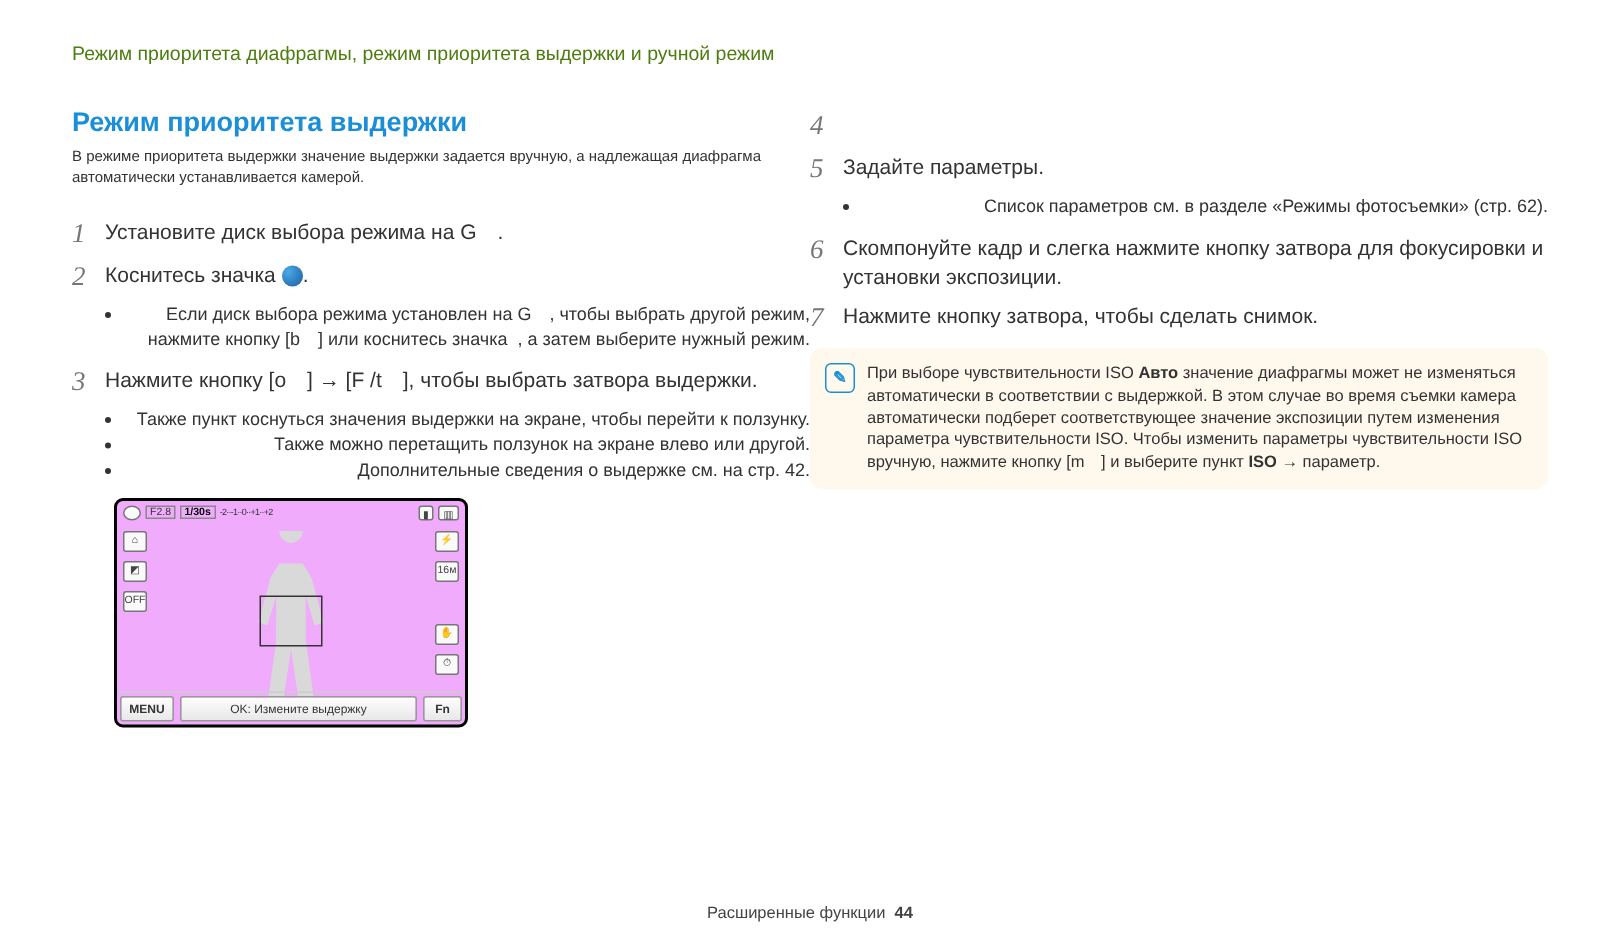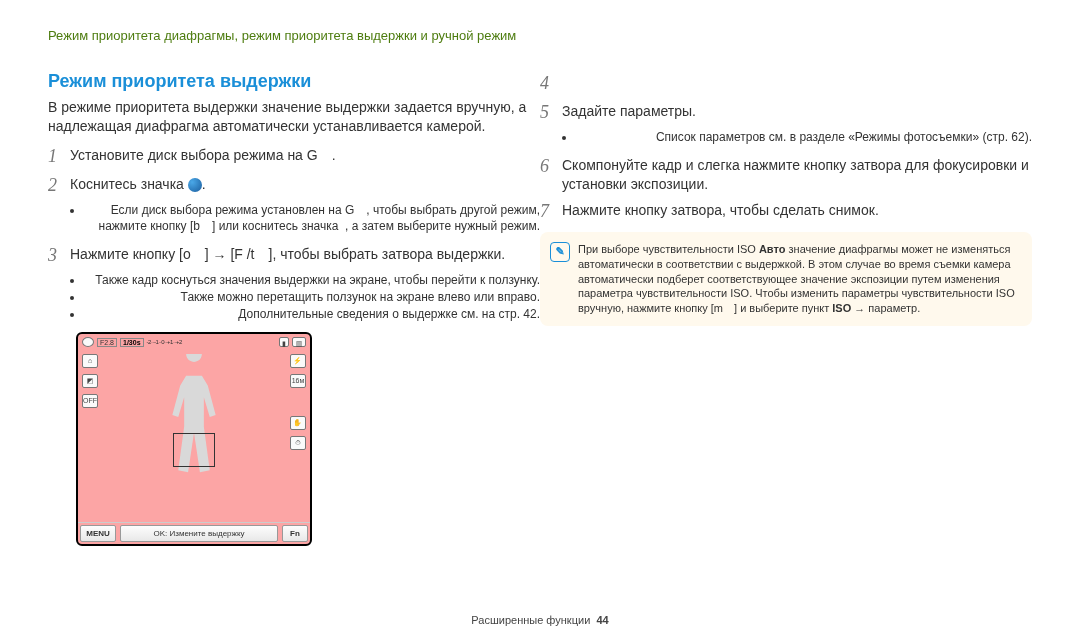--- a/index.html
+++ b/index.html
@@ -22,24 +22,24 @@
     display: flex;
   }
   .col { flex: 1; }
   .section-title {
     color: #1a8fd8;
     font-size: 18px;
     font-weight: bold;
     margin-bottom: 6px;
   }
   .intro {
-    font-size: 14px;
+    font-size: 10px;
     line-height: 1.35;
     color: #333;
-    margin-bottom: 8px;
+    margin-bottom: 18px;
   }
   .step {
     display: flex;
     margin-bottom: 4px;
     line-height: 1.4;
   }
   .step-num {
     font-style: italic;
     font-family: Georgia, 'Times New Roman', serif;
     font-size: 18px;
@@ -67,27 +67,27 @@
   .globe-icon {
     display: inline-block;
     width: 14px; height: 14px;
     border-radius: 50%;
     background: radial-gradient(circle at 30% 30%, #4aa8e8, #1a5d9e);
     vertical-align: middle;
     position: relative;
   }
   .camera-screen {
     width: 236px;
-    height: 214px;
+    height: 153px;
     border: 2px solid #000;
     border-radius: 6px;
     margin-left: 28px;
     margin-top: 10px;
     position: relative;
-    background: #fca5a5;
+    background: #f0abfc;
     overflow: hidden;
   }
   .cs-top {
     height: 16px;
     display: flex;
     align-items: center;
     justify-content: space-between;
     padding: 0 4px;
     font-size: 7px;
   }
@@ -173,21 +173,21 @@
     font-weight: bold;
     font-size: 11px;
   }
   .note-text {
     font-size: 11px;
     line-height: 1.35;
     color: #333;
   }
   .footer {
     position: absolute;
-    bottom: 4px;
+    bottom: 15px;
     left: 0; right: 0;
     text-align: center;
     font-size: 11px;
     color: #444;
   }
   .footer b { font-weight: bold; }
 </style>
 </head>
 <body>
 
@@ -212,22 +212,22 @@
     </div>
     <ul class="sub-bullets">
       <li><span>Если диск выбора режима установлен на G , чтобы выбрать другой режим, нажмите кнопку [b ] или коснитесь значка &nbsp;, а затем выберите нужный режим.</span></li>
     </ul>
 
     <div class="step">
       <div class="step-num">3</div>
       <div class="step-text">Нажмите кнопку [o ] → [F /t ], чтобы выбрать затвора выдержки.</div>
     </div>
     <ul class="sub-bullets">
-      <li>Также кадр коснуться значения выдержки на экране, чтобы перейти к ползунку.</li>
-      <li>Также можно перетащить ползунок на экране влево или вправо.</li>
+      <li>Также пункт коснуться значения выдержки на экране, чтобы перейти к ползунку.</li>
+      <li>Также можно перетащить ползунок на экране влево или другой.</li>
       <li>Дополнительные сведения о выдержке см. на стр. 42.</li>
     </ul>
 
     <div class="camera-screen">
       <div class="cs-top">
         <div class="left">
           <span class="cs-ic" style="width:12px;height:10px;border-radius:50%"></span>
           <span class="fbox">F2.8</span>
           <span class="fbox bold">1/30s</span>
           <span class="ev">-2··-1··0··+1··+2</span>

